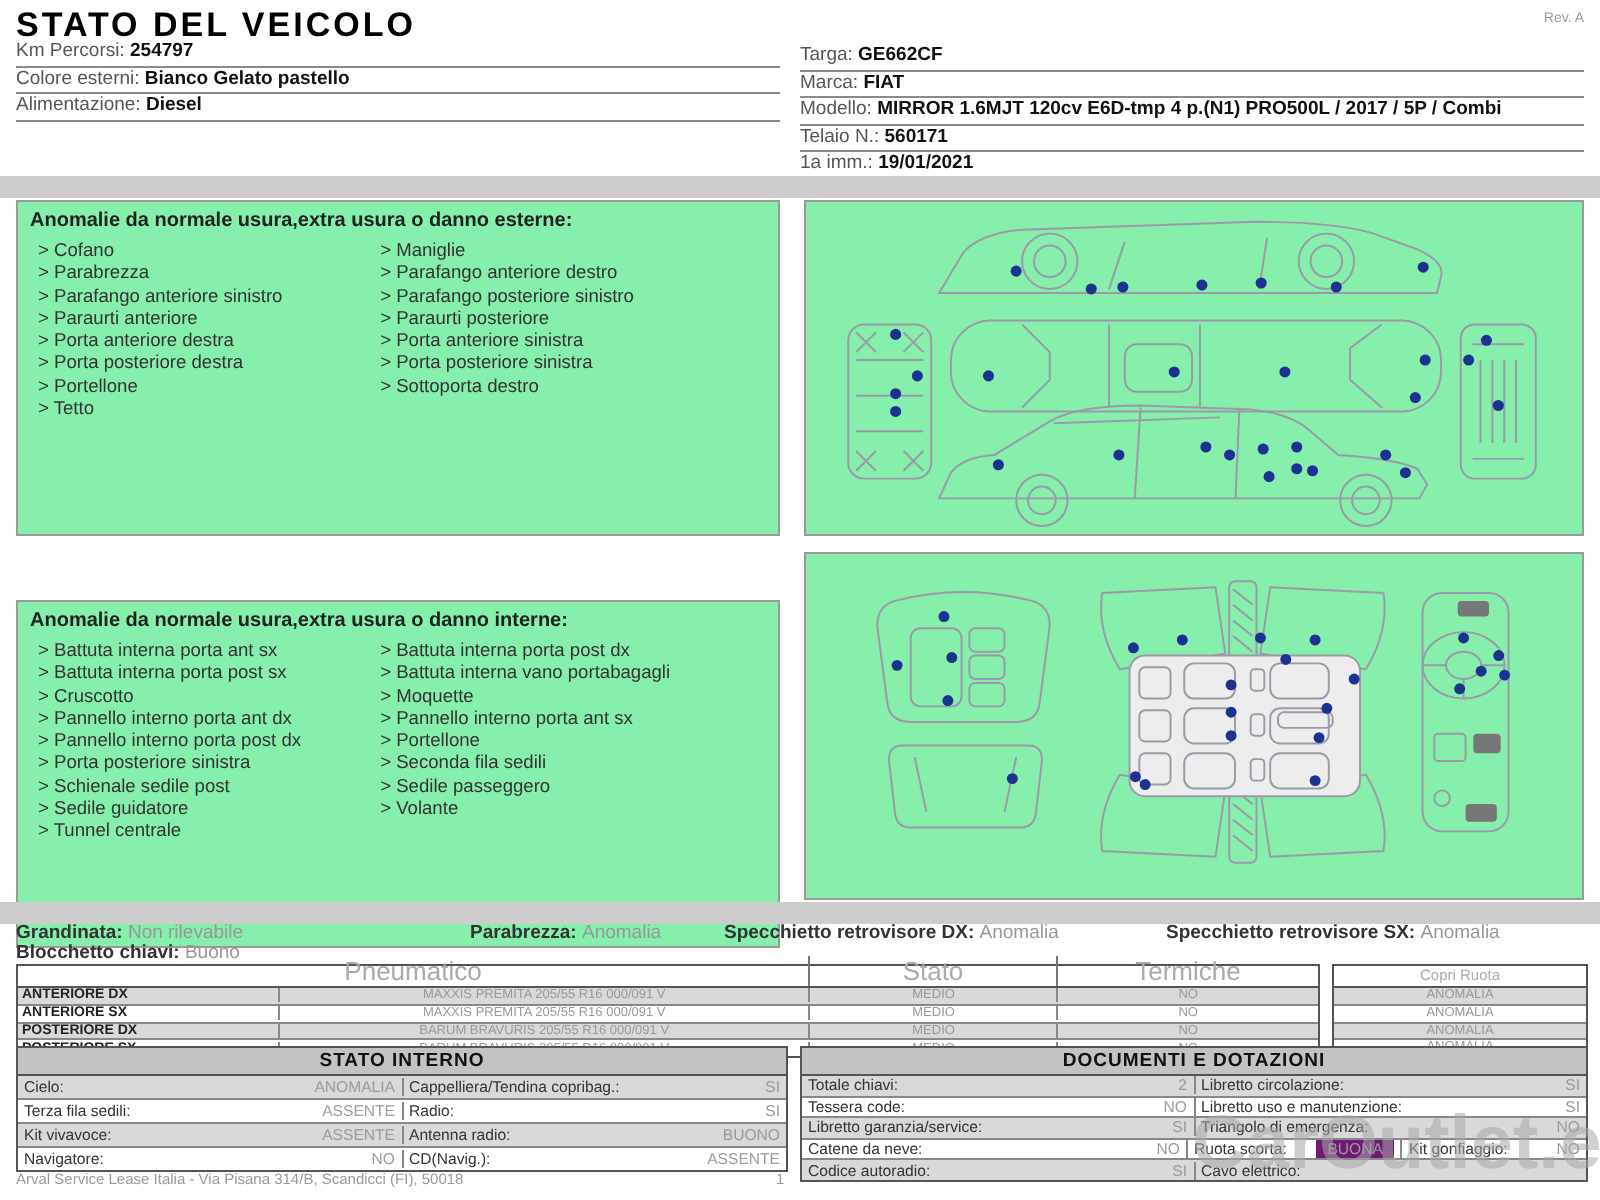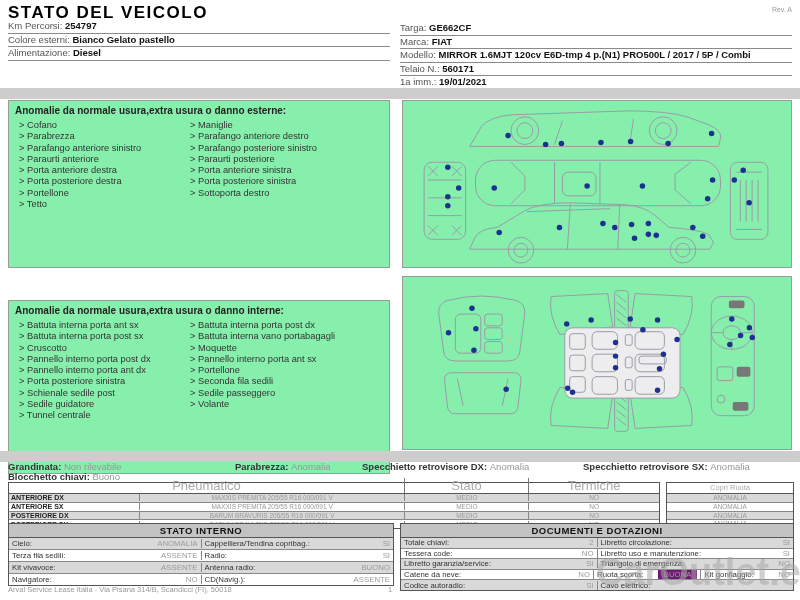--- a/index.html
+++ b/index.html
@@ -199,22 +199,22 @@
     </svg>
   </div>
 
   <div id="int-list" class="abox">
     <h3>Anomalie da normale usura,extra usura o danno interne:</h3>
     <div class="cols">
       <ul id="int-col1">
           <li>&gt; Battuta interna porta ant sx</li>
           <li>&gt; Battuta interna porta post sx</li>
           <li>&gt; Cruscotto</li>
+          <li>&gt; Pannello interno porta ant dx</li>
           <li>&gt; Pannello interno porta post dx</li>
-          <li>&gt; Pannello interno porta ant dx</li>
           <li>&gt; Porta posteriore sinistra</li>
           <li>&gt; Schienale sedile post</li>
           <li>&gt; Sedile guidatore</li>
           <li>&gt; Tunnel centrale</li>
         </ul>
       <ul id="int-col2">
           <li>&gt; Battuta interna porta post dx</li>
           <li>&gt; Battuta interna vano portabagagli</li>
           <li>&gt; Moquette</li>
           <li>&gt; Pannello interno porta ant sx</li>

